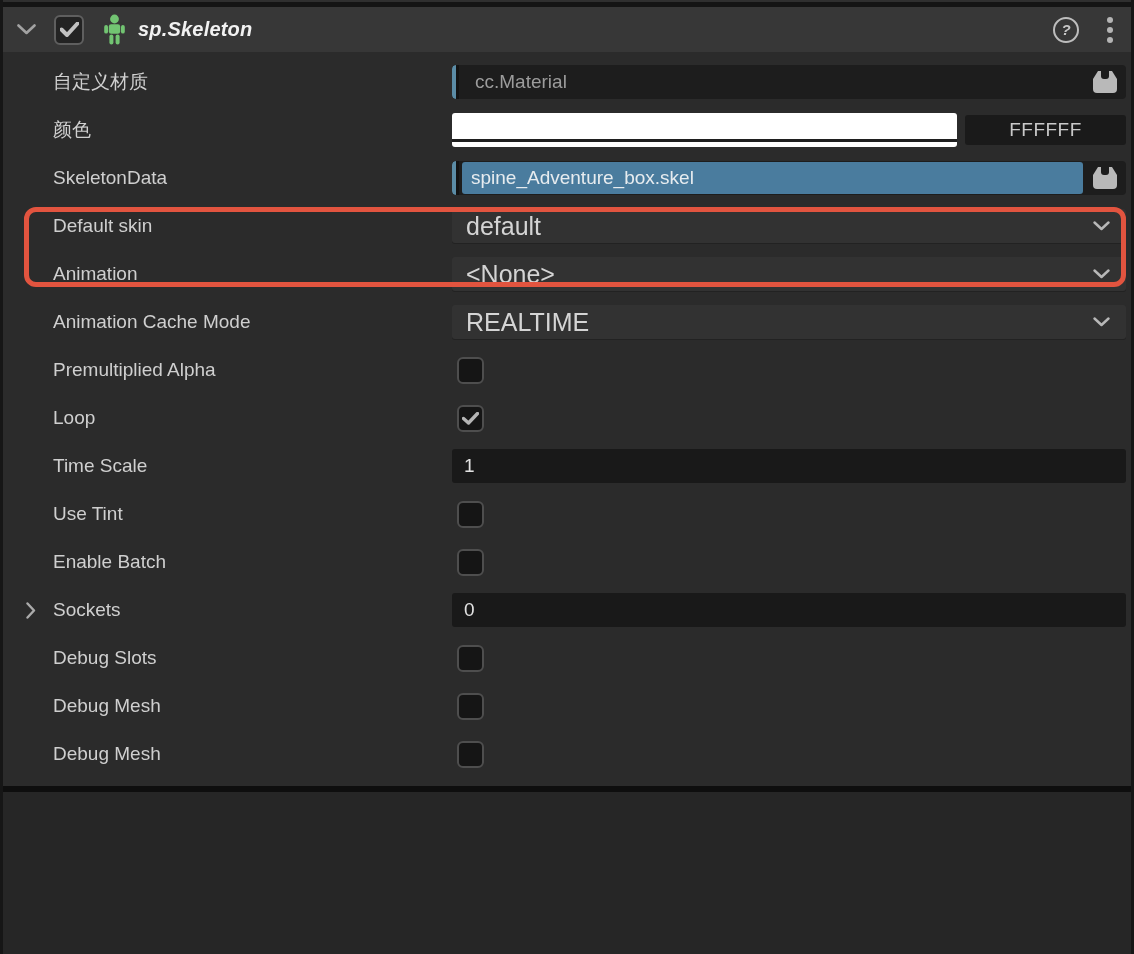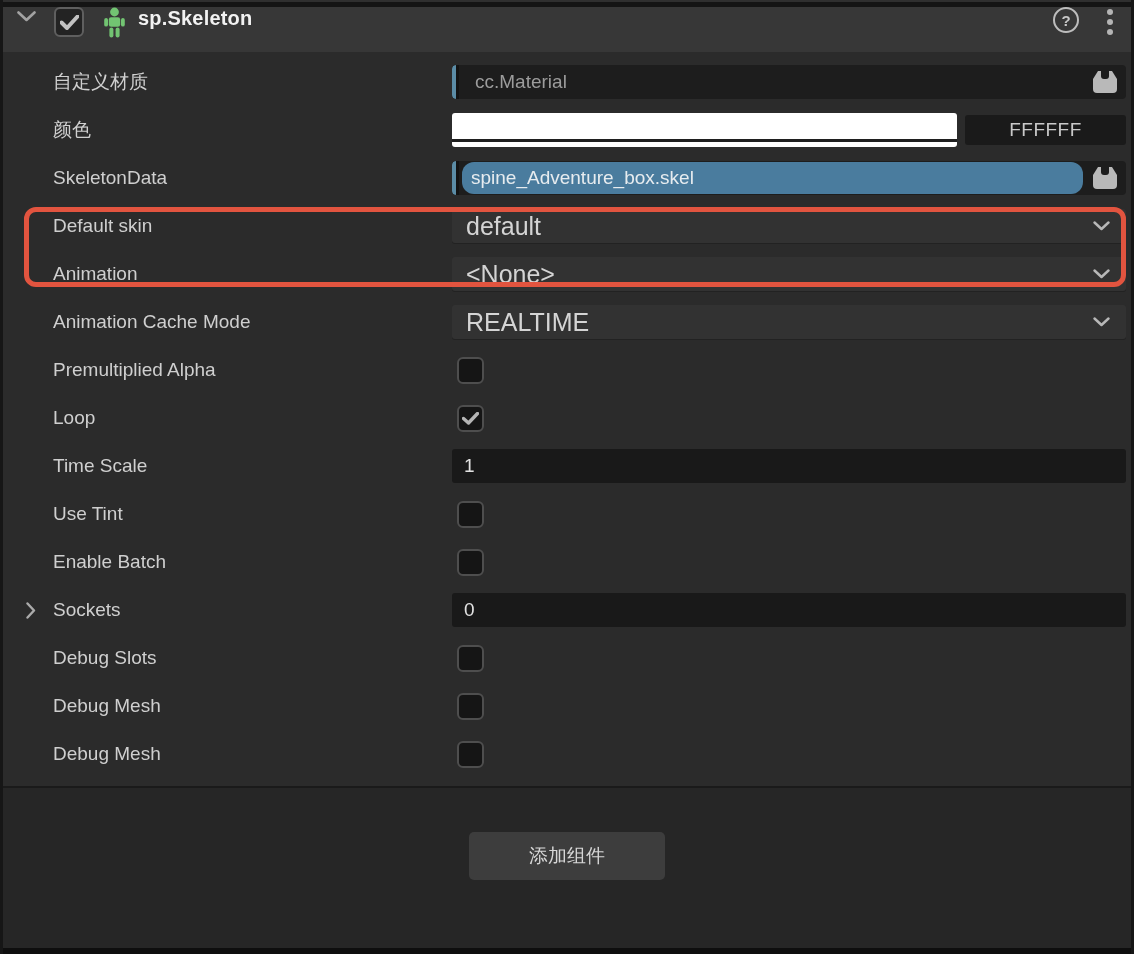--- a/index.html
+++ b/index.html
@@ -13,22 +13,23 @@
     border-left: 3px solid #161616;
     border-right: 3px solid #161616;
     overflow: hidden;
   }
   .top-line { height: 2px; background: #2f2f2f; }
   .top-strip { height: 5px; background: #141414; }
 
   
   .header {
     height: 45px; background: #373737;
-    display: flex; align-items: flex-start;
+    display: flex; align-items: center;
     padding: 0 16px 0 10px;
+    font-style: italic;
   }
   .collapse-chevron { display: flex; align-items: center; padding: 4px; }
   .hdr-checkbox {
     width: 30px; height: 30px; margin-left: 14px;
     background: #232323; border: 2px solid #5f5f5f; border-radius: 6px;
     display: flex; align-items: center; justify-content: center;
   }
   .hdr-skel-icon { margin-left: 18px; display: flex; align-items: center; }
   .hdr-title { margin-left: 11px; font-size: 20px; font-weight: bold; color: #f2f2f2; letter-spacing: .2px; }
   .hdr-spacer { flex: 1; }
@@ -63,21 +64,21 @@
     display: flex; align-items: center; overflow: hidden;
   }
   .accent-bar {
     position: absolute; left: 0; top: 0; bottom: 0; width: 7px;
     background: #5b8ca6; border-radius: 4px 0 0 4px;
     border-right: 3px solid #131313;
   }
   .asset-text-muted { margin-left: 23px; font-size: 19px; color: #9c9c9c; }
   .asset-fill {
     position: absolute; left: 10px; top: 1px; bottom: 1px; right: 43px;
-    background: #4a7c9e; border-radius: 12px;
+    background: #4a7c9e; border-radius: 3px;
     display: flex; align-items: center; padding-left: 9px;
     color: #e7ecef; font-size: 19px; white-space: nowrap; overflow: hidden;
   }
   .inbox-icon { position: absolute; right: 7px; top: 50%; transform: translateY(-50%); display: flex; }
 
   
   .color-swatch {
     position: relative; width: 505px; height: 34px;
     background: #ffffff; border-radius: 3px; overflow: hidden;
   }
@@ -368,19 +369,16 @@
         </div>
       <div class="value-cell">
         <div class="prop-checkbox">
           
         </div>
       </div>
     </div>
 
   </div>
 
-  <div class="footer">
-    <button class="add-component-btn">添加组件</button>
-  </div>
   <div class="bottom-strip"></div>
 
   <div class="annotation-box"></div>
 </div>
 
 </body></html>

